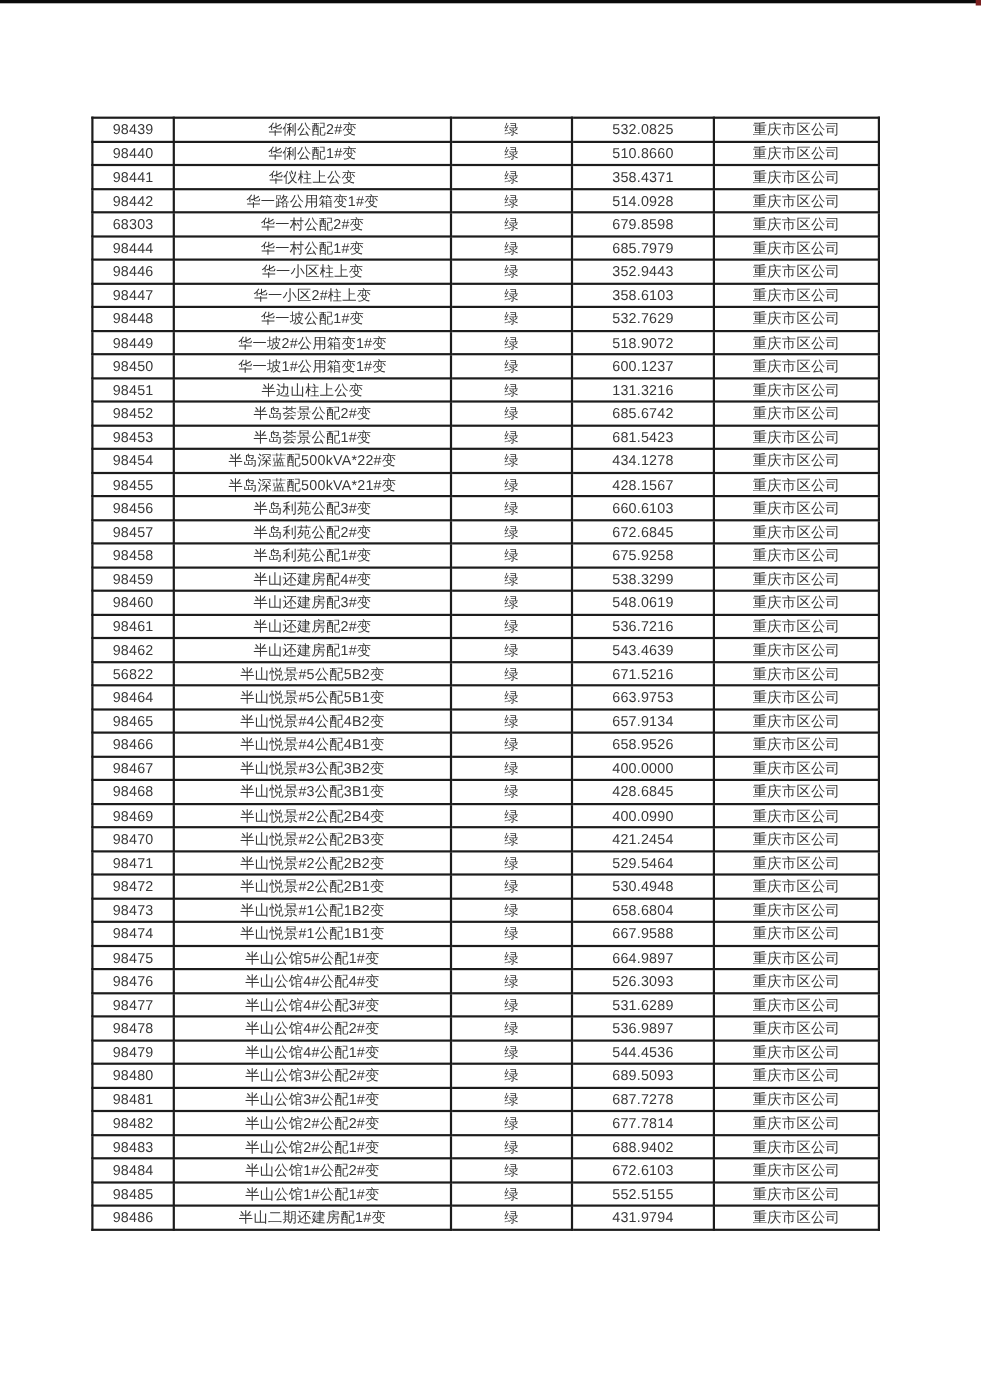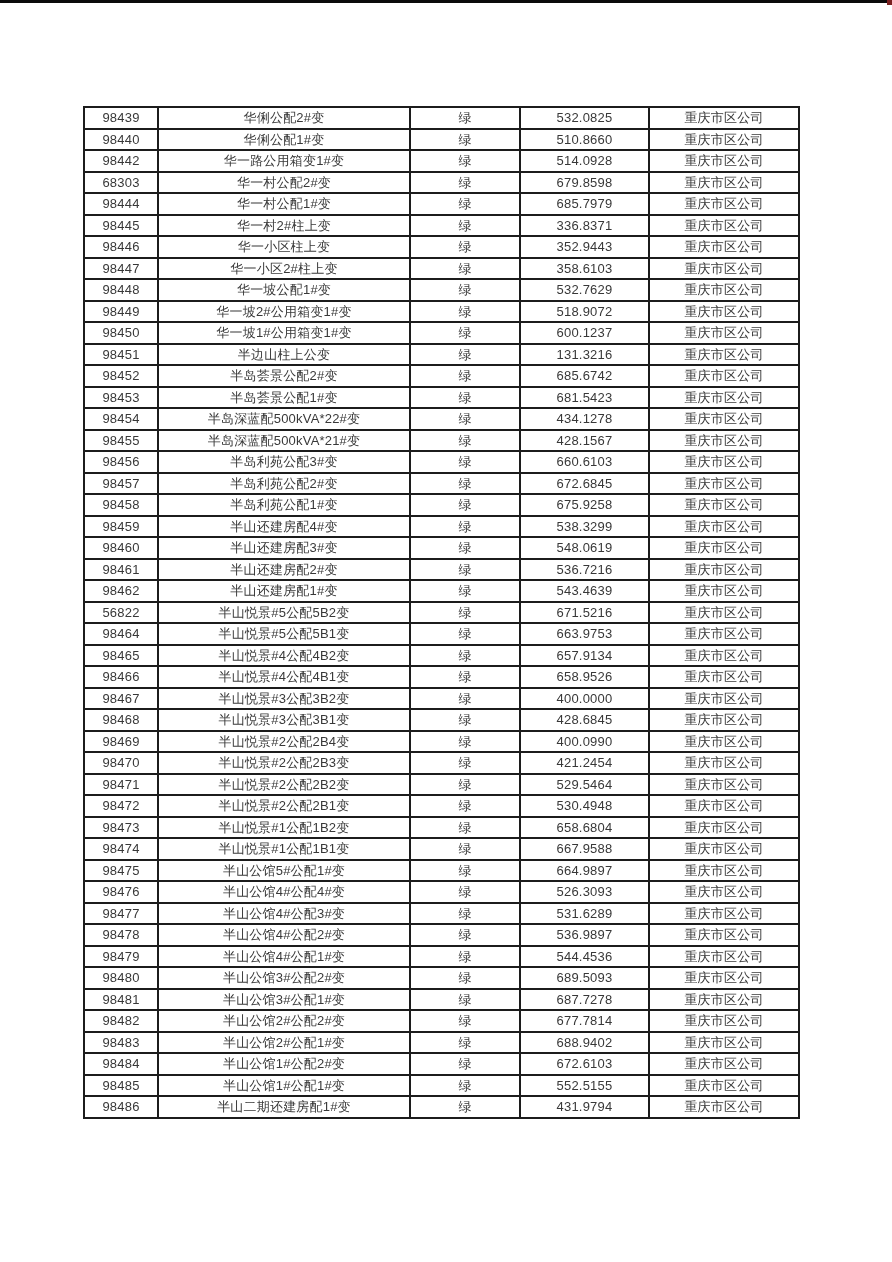--- a/index.html
+++ b/index.html
@@ -82,45 +82,45 @@
           <td class="cell-company">重庆市区公司</td>
         </tr>
         <tr>
           <td class="cell-id">98440</td>
           <td class="cell-name">华俐公配1#变</td>
           <td class="cell-status">绿</td>
           <td class="cell-value">510.8660</td>
           <td class="cell-company">重庆市区公司</td>
         </tr>
         <tr>
+          <td class="cell-id">98441</td>
+          <td class="cell-name">华仪柱上公变</td>
+          <td class="cell-status">绿</td>
+          <td class="cell-value">358.4371</td>
+          <td class="cell-company">重庆市区公司</td>
+        </tr>
+        <tr>
           <td class="cell-id">98442</td>
           <td class="cell-name">华一路公用箱变1#变</td>
           <td class="cell-status">绿</td>
           <td class="cell-value">514.0928</td>
           <td class="cell-company">重庆市区公司</td>
         </tr>
         <tr>
           <td class="cell-id">68303</td>
           <td class="cell-name">华一村公配2#变</td>
           <td class="cell-status">绿</td>
           <td class="cell-value">679.8598</td>
           <td class="cell-company">重庆市区公司</td>
         </tr>
         <tr>
           <td class="cell-id">98444</td>
           <td class="cell-name">华一村公配1#变</td>
           <td class="cell-status">绿</td>
           <td class="cell-value">685.7979</td>
-          <td class="cell-company">重庆市区公司</td>
-        </tr>
-        <tr>
-          <td class="cell-id">98445</td>
-          <td class="cell-name">华一村2#柱上变</td>
-          <td class="cell-status">绿</td>
-          <td class="cell-value">336.8371</td>
           <td class="cell-company">重庆市区公司</td>
         </tr>
         <tr>
           <td class="cell-id">98446</td>
           <td class="cell-name">华一小区柱上变</td>
           <td class="cell-status">绿</td>
           <td class="cell-value">352.9443</td>
           <td class="cell-company">重庆市区公司</td>
         </tr>
         <tr>

